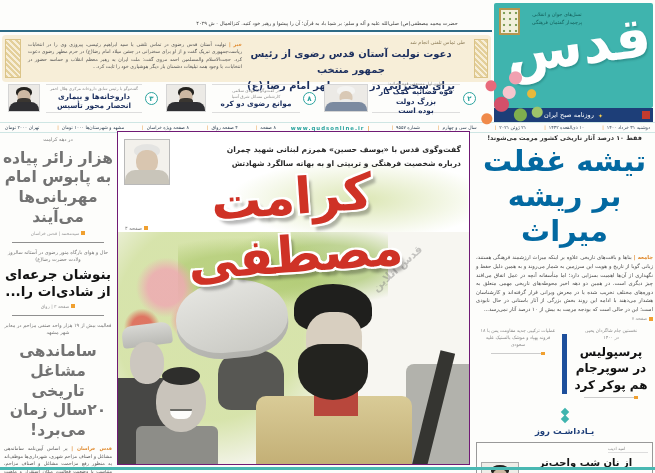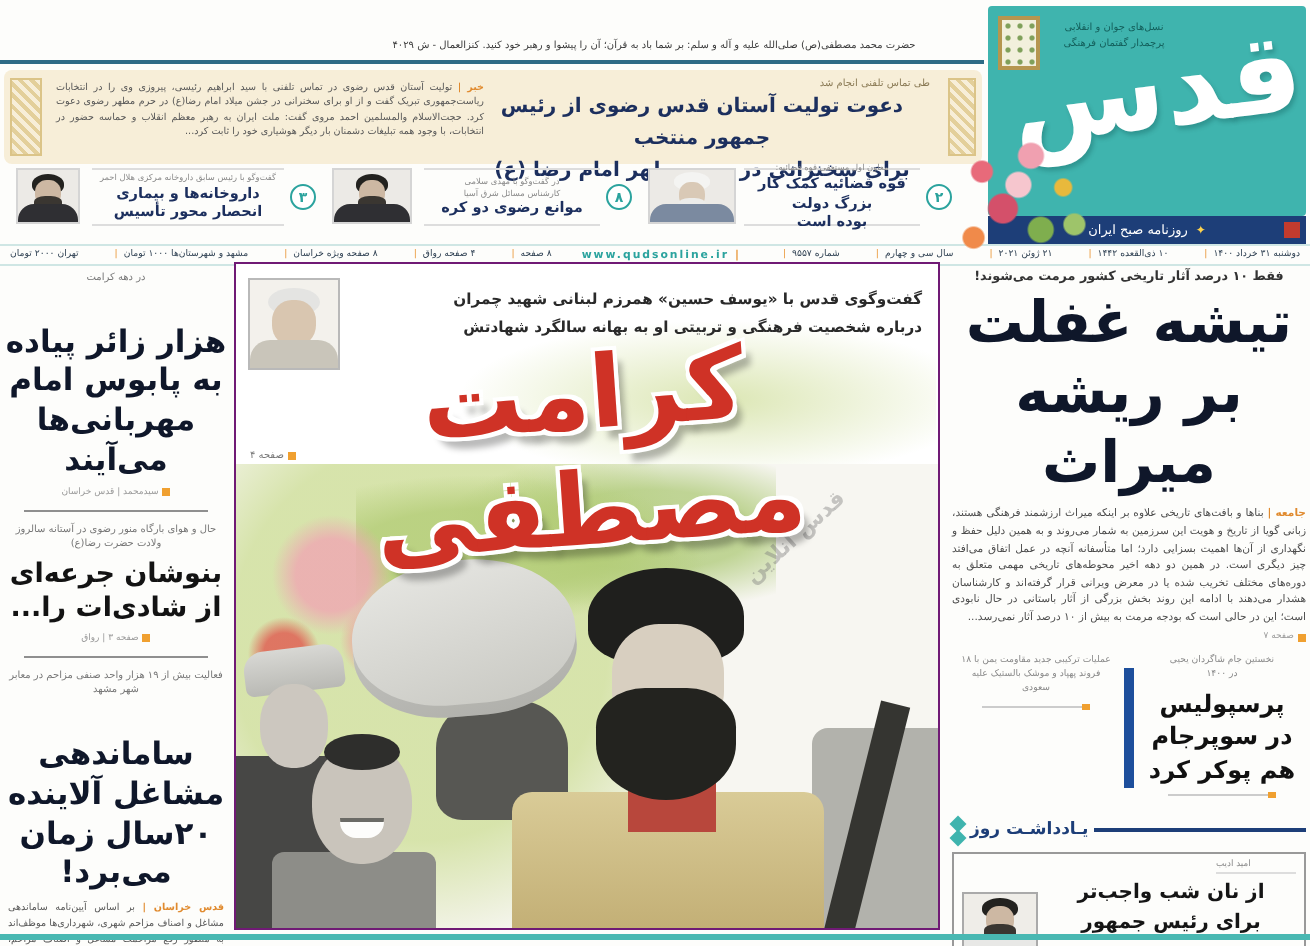--- a/index.html
+++ b/index.html
@@ -69,21 +69,21 @@
   
   .dateline{position:absolute;left:0;top:122px;width:655px;height:11px;border-top:1px solid #cfe6e4;border-bottom:1px solid #cfe6e4;
             display:flex;align-items:center;justify-content:space-between;padding:0 5px;font-size:4.6px;color:#2c3e50;direction:rtl;}
   .dateline span{white-space:nowrap;}
   .dateline span:not(:last-child)::after{content:"|";color:#e8922e;margin:0 3px;}
   .dateline .site{direction:ltr;unicode-bidi:bidi-override;color:#2ba39e;font-weight:bold;font-size:5.4px;letter-spacing:1px;}
 
   
   .left-col{position:absolute;left:2px;top:136px;width:112px;text-align:center;}
   .lk{font-size:5px;color:#777;line-height:1.5;}
-  .lh1{font-size:15.5px;font-weight:bold;color:#0f172a;line-height:1.28;margin-top:18px;}
+  .lh1{font-size:15.5px;font-weight:bold;color:#737373;line-height:1.28;margin-top:5px;}
   .lh2{font-size:13.5px;font-weight:bold;color:#131313;line-height:1.3;margin-top:2px;}
   .tickline{font-size:4.5px;color:#999;margin-top:3px;display:flex;align-items:center;justify-content:center;gap:2px;}
   .tick{display:inline-block;width:4px;height:4px;background:#f0a030;}
   hr.ldiv{width:92px;border:0;border-top:1px solid #8f8f8f;margin:6px auto;}
   .lbody{font-size:4.8px;color:#555;text-align:justify;line-height:1.6;margin-top:4px;padding:0 2px;}
 
   
   .feature{position:absolute;left:117px;top:131px;width:353px;height:334px;border:1px solid #701a75;background:#fff;overflow:hidden;}
   .f-photo-old{position:absolute;left:6px;top:7px;width:46px;height:46px;border:1px solid #b9b9b9;background:#f3f1ec;overflow:hidden;z-index:4;}
   .f-photo-old i{position:absolute;}
@@ -129,32 +129,32 @@
   .shirt3{left:138px;top:164px;width:156px;height:72px;background:linear-gradient(#d9cb97,#c2ae74);border-radius:10px 10px 0 0;}
   .shirt3::before{content:"";position:absolute;left:50%;transform:translateX(-50%);top:0;width:22px;height:16px;
                   background:#f3efe2;clip-path:polygon(0 0,100% 0,50% 100%);}
   .fig4{left:288px;top:132px;width:66px;height:104px;background:#b2b2ac;border-radius:8px 0 0 0;}
   .strap{left:306px;top:118px;width:15px;height:135px;background:#353531;transform:rotate(14deg);}
   .wm{left:248px;top:30px;transform:rotate(-42deg);font-size:11px;font-weight:bold;color:rgba(120,120,120,.4);letter-spacing:2px;}
 
   
   .right-col{position:absolute;left:476px;top:134px;width:177px;}
   .m-kicker{text-align:center;font-size:6.4px;color:#333;font-weight:bold;}
-  .m-headline{text-align:center;font-size:29px;font-weight:bold;color:#0f172a;line-height:1.2;margin-top:2px;}
+  .m-headline{text-align:center;font-size:29px;font-weight:bold;color:#0369a1;line-height:1.2;margin-top:2px;}
   .m-headline span{display:block;}
   .m-body{margin-top:5px;font-size:5.3px;color:#4c4c4c;text-align:justify;line-height:1.62;}
   .subs{display:flex;direction:rtl;margin-top:7px;min-height:64px;}
   .sub{flex:1;text-align:center;padding:0 3px;}
   .sub .k{font-size:4.6px;color:#888;line-height:1.5;}
   .sub .h{font-size:12px;font-weight:bold;color:#111;line-height:1.35;margin-top:2px;}
   .vbar{width:5px;background:#1d4f9c;margin:6px 2px;}
   .mini-rule{width:70%;margin:4px auto 0;border-top:1px solid #ccc;position:relative;height:3px;}
   .mini-rule::before{content:"";position:absolute;right:0;top:-2px;width:4px;height:3px;background:#f0a030;}
   .yad{margin-top:8px;}
-  .yad-head{display:flex;direction:ltr;align-items:center;gap:3px;}
+  .yad-head{display:flex;direction:ltr;align-items:center;gap:3px;flex-direction:column;}
   .yicon i{display:block;width:6px;height:6px;background:#3fb4ae;transform:rotate(45deg);margin:1px 0;}
   .ylabel{font-size:8.5px;font-weight:bold;color:#1d3e78;white-space:nowrap;}
   .yline{flex:1;height:2px;background:#1d3e78;}
   .yad-box{border:1px solid #999;margin-top:3px;padding:3px 4px 4px;}
   .yauthor{font-size:4.4px;color:#888;text-align:left;border-bottom:1px solid #ddd;padding-bottom:1px;width:40px;}
   .yrow{display:flex;direction:ltr;gap:4px;align-items:center;margin-top:2px;}
   .yphoto{width:38px;height:30px;border:1px solid #aaa;position:relative;background:#efede8;overflow:hidden;flex:none;}
   .yphoto i{position:absolute;}
   .yphoto .hair{left:50%;transform:translateX(-50%);top:2px;width:18px;height:10px;background:#23221f;border-radius:50% 50% 40% 40%;}
   .yphoto .fc{left:50%;transform:translateX(-50%);top:6px;width:14px;height:14px;background:#cdb8a3;border-radius:45%;}
@@ -272,21 +272,21 @@
     </div>
     <hr class="ldiv">
     <div class="lk">حال و هوای بارگاه منور رضوی در آستانه سالروز ولادت حضرت رضا(ع)</div>
     <div class="lh2">بنوشان جرعه‌ای از شادی‌ات را...</div>
     <div class="tickline">
       <i class="tick"></i>
       <span>صفحه ۳ | رواق</span>
     </div>
     <hr class="ldiv">
     <div class="lk">فعالیت بیش از ۱۹ هزار واحد صنفی مزاحم در معابر شهر مشهد</div>
-    <div class="lh1">ساماندهی مشاغل آلاینده ۲۰سال زمان می‌برد!</div>
+    <div class="lh1">ساماندهی مشاغل تاریخی ۲۰سال زمان می‌برد!</div>
     <div class="lbody">
       <span class="lead2">قدس خراسان |</span>
       <span>بر اساس آیین‌نامه ساماندهی مشاغل و اصناف مزاحم شهری، شهرداری‌ها موظف‌اند به منظور رفع مزاحمت مشاغل و اصناف مزاحم، متناسب با وضعیت فعالیت، مکان استقرار و ماهیت شغلی آن‌ها نسبت به...</span>
     </div>
   </div>
 
   <div class="feature">
     <div class="f-photo-old">
       <i class="hair"></i>
         <i class="fc"></i>

